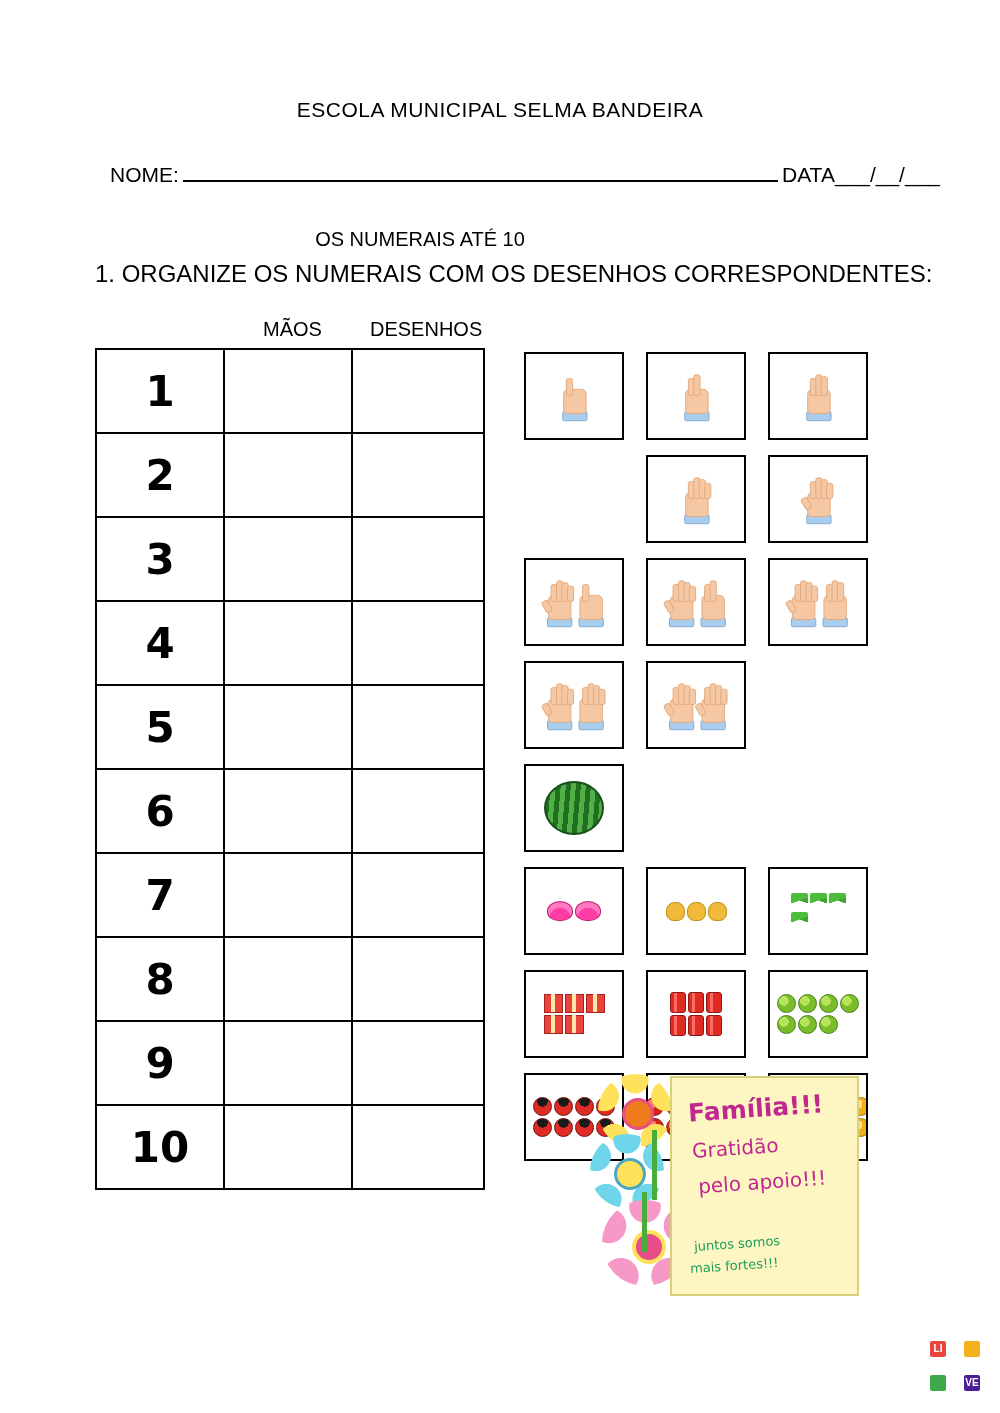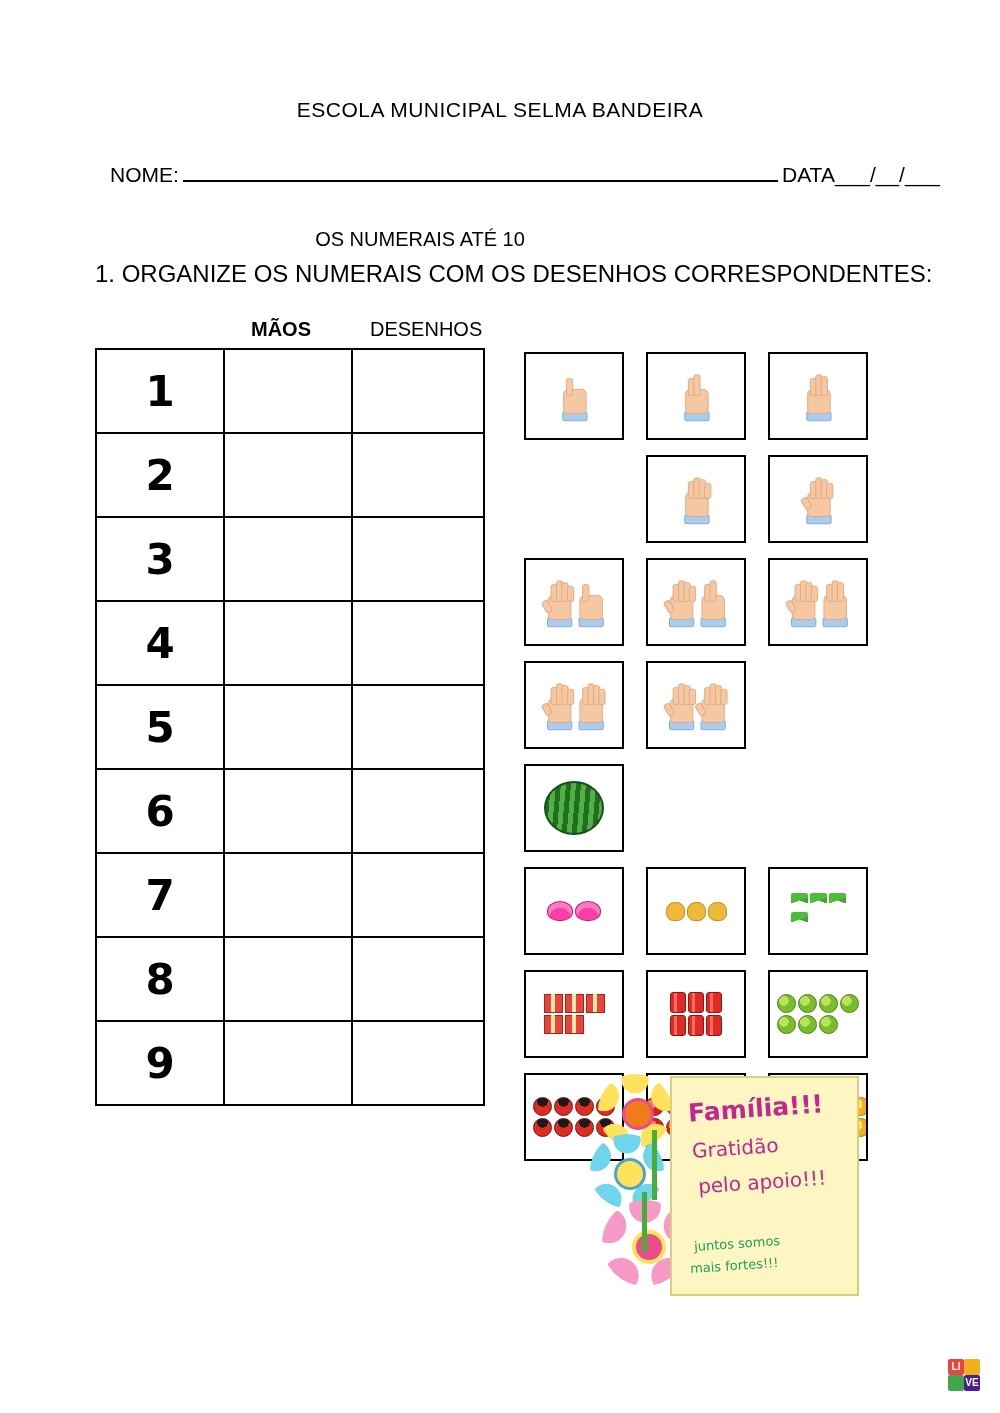--- a/index.html
+++ b/index.html
@@ -66,21 +66,21 @@
     top: 318px;
     left: 95px;
     width: 393px;
     height: 28px;
   }
   .col-headers .h {
     position: absolute;
     font-size: 20px;
     top: 0;
   }
-  .h-maos { left: 156px; font-weight: bold; }
+  .h-maos { left: 168px; }
   .h-objetos { left: 275px; }
 
   .num-table {
     position: absolute;
     top: 348px;
     left: 95px;
     border-collapse: collapse;
   }
   .num-table td {
     border: 2px solid #000;
@@ -312,21 +312,21 @@
     bottom: 22px;
     right: 20px;
     display: flex;
     align-items: center;
     gap: 6px;
   }
   .lw-badge {
     display: grid;
     grid-template-columns: 16px 16px;
     grid-template-rows: 16px 16px;
-    gap: 0;
+    gap: 18px;
   }
   .lw-badge span {
     display: block;
     width: 16px; height: 16px;
     color: #fff;
     font-size: 10px;
     font-weight: bold;
     text-align: center;
     line-height: 16px;
     border-radius: 2px;
@@ -398,20 +398,25 @@
         <td class="blank-maos"></td>
         <td class="blank-obj"></td>
       </tr>
       <tr>
         <td class="num">8</td>
         <td class="blank-maos"></td>
         <td class="blank-obj"></td>
       </tr>
       <tr>
         <td class="num">9</td>
+        <td class="blank-maos"></td>
+        <td class="blank-obj"></td>
+      </tr>
+      <tr>
+        <td class="num">10</td>
         <td class="blank-maos"></td>
         <td class="blank-obj"></td>
       </tr>
     </tbody>
 </table>
 
 <div class="pic-grid" id="pic-grid">
     <div class="pic-row">
       <div class="pic-cell">
         <div class="hand-wrap">

